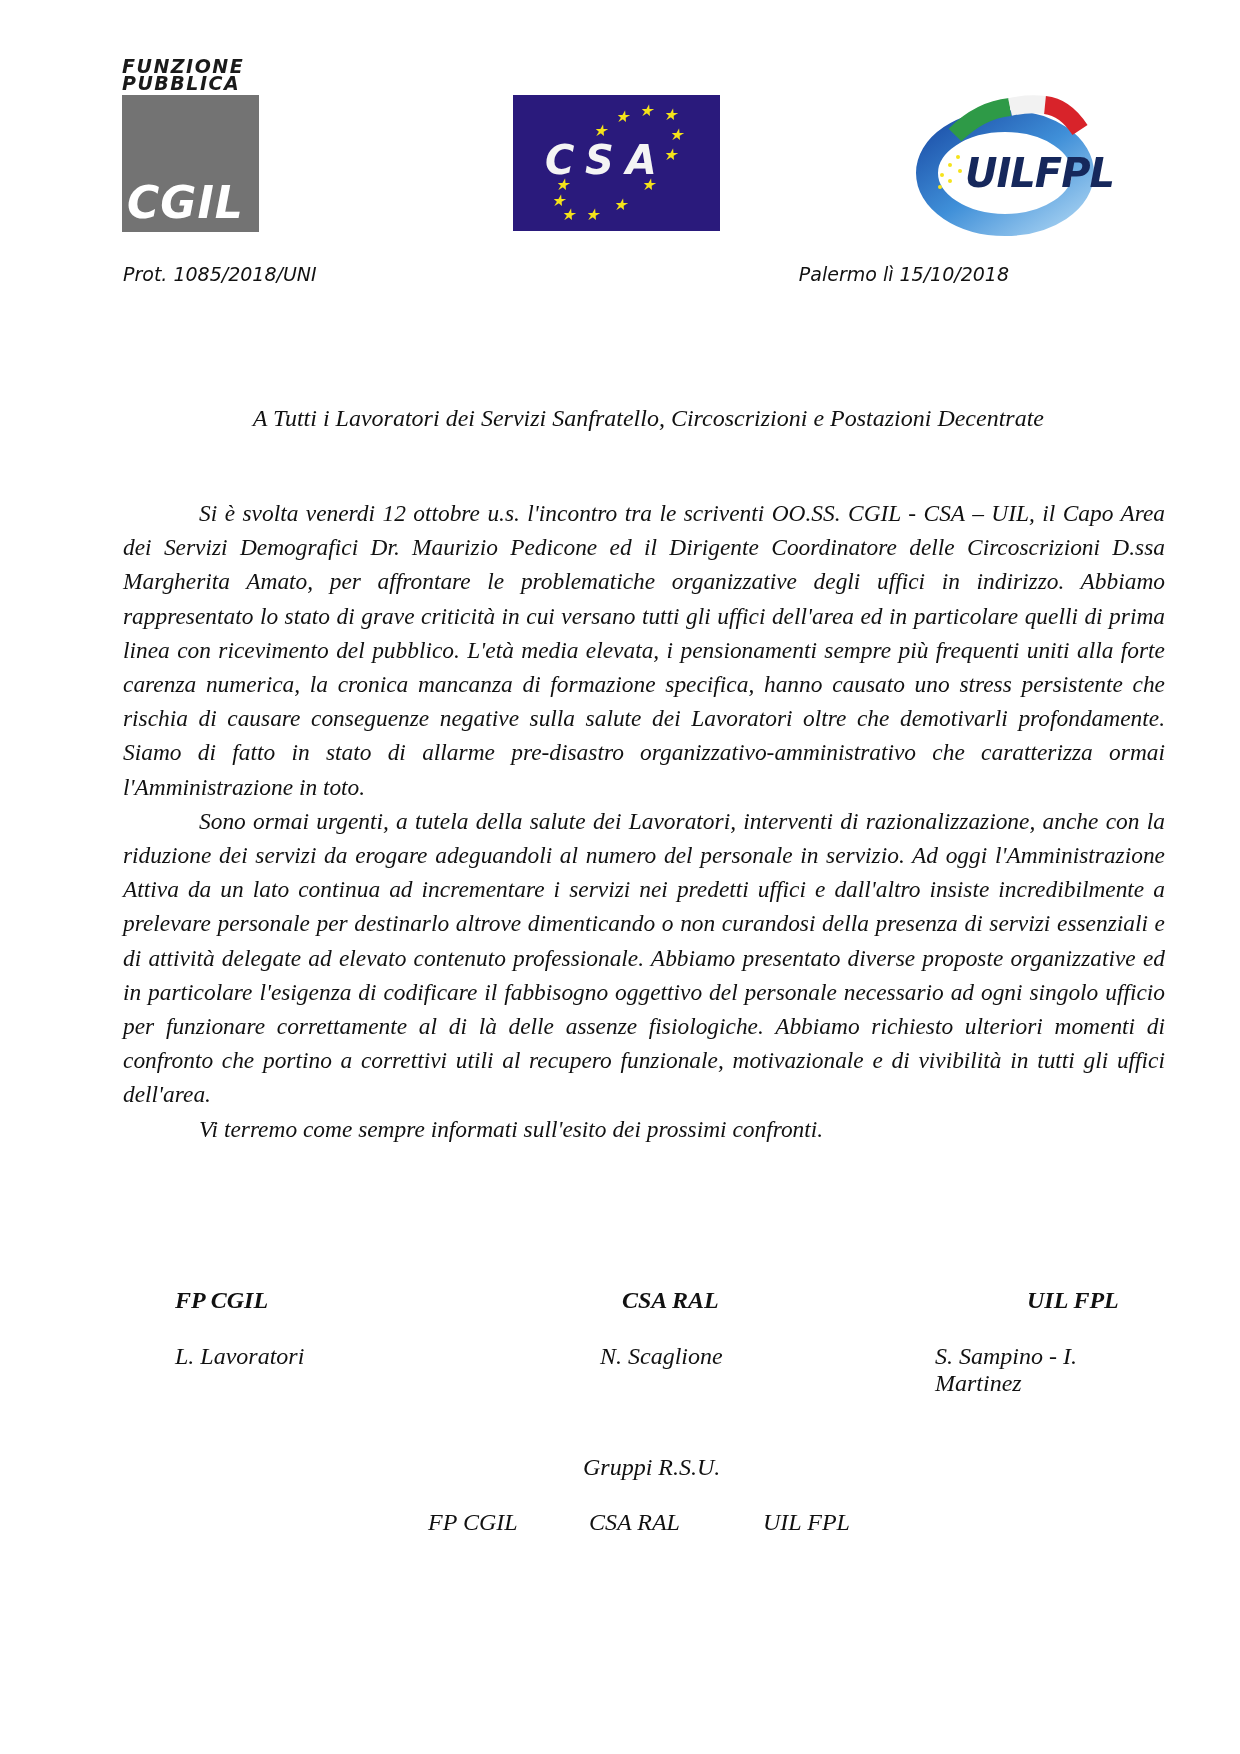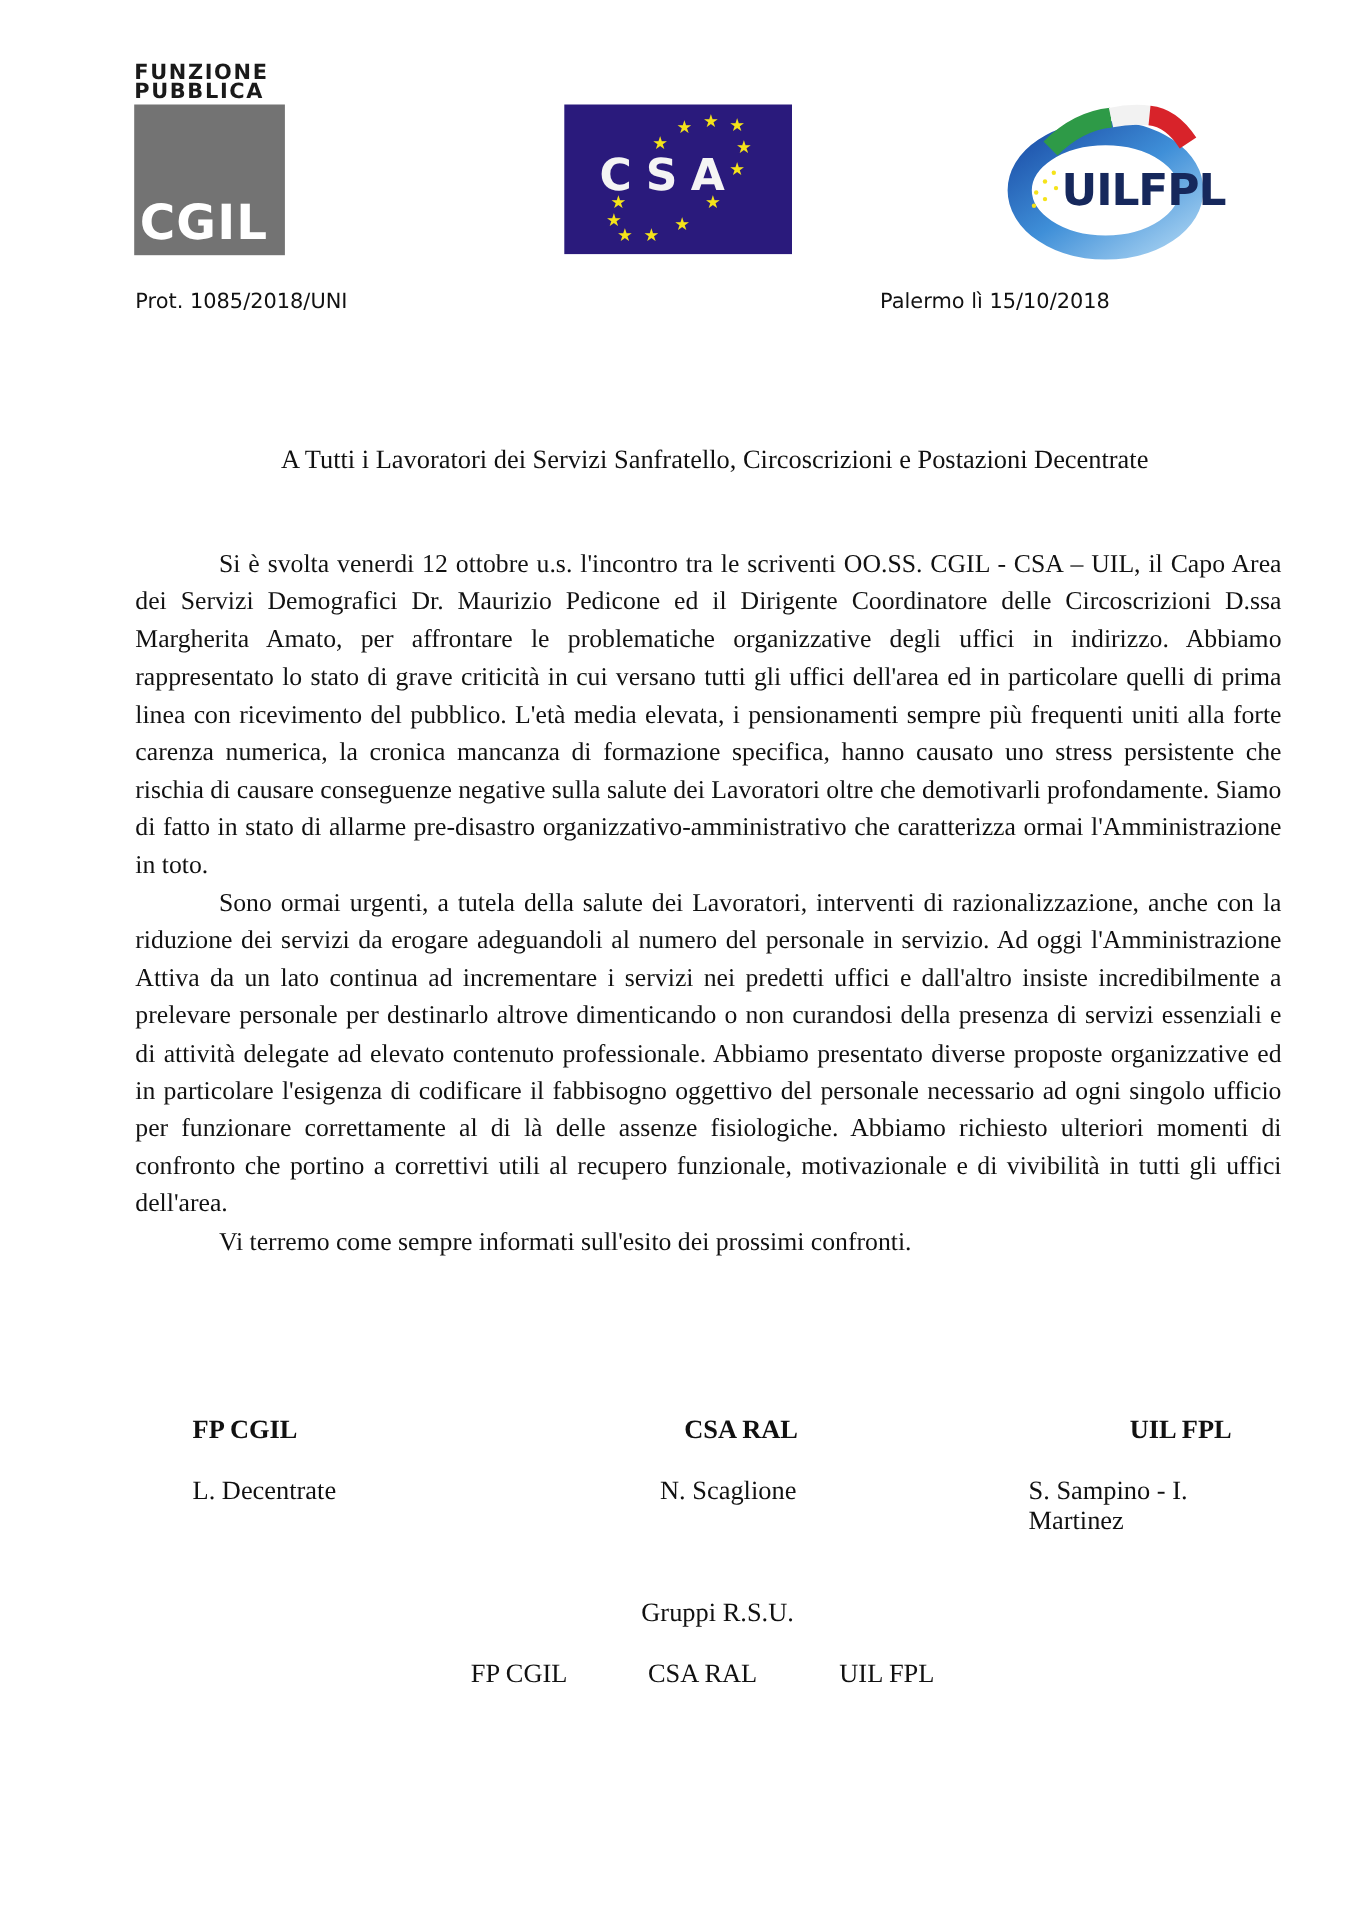--- a/index.html
+++ b/index.html
@@ -1,17 +1,17 @@
 <!DOCTYPE html>
 <html><head>
 <meta charset="utf-8">
 <style>
   html, body { margin: 0; padding: 0; background: #ffffff; }
   body { width: 1240px; height: 1754px; position: relative; overflow: hidden; color: #111; }
-  .page { position: absolute; left: 0; top: 0; width: 1120px; height: 1754px; }
+  .page { position: absolute; left: 0; top: 0; width: 1120px; height: 1754px; font-style: italic; }
 
   
   .logo-cgil { position: absolute; left: 122px; top: 58px; width: 138px; }
   .cgil-top { font-family: "DejaVu Sans", sans-serif; font-weight: bold; font-size: 19px; line-height: 17px; letter-spacing: 1.5px; color: #1a1a1a; }
   .cgil-box { margin-top: 3px; width: 137px; height: 137px; background: #737373; position: relative; }
   .cgil-word { position: absolute; left: 5px; bottom: 4px; font-family: "DejaVu Sans", sans-serif; font-weight: bold; font-size: 44px; color: #fff; letter-spacing: 1px; }
 
   .logo-csa { position: absolute; left: 513px; top: 95px; width: 207px; height: 136px; background: #2a1a7c; }
   .csa-word { position: absolute; left: 32px; top: 42px; font-family: "DejaVu Sans", sans-serif; font-weight: bold; font-size: 40px; color: #f4f4f4; letter-spacing: 12px; }
   .star { position: absolute; color: #f5e31a; font-size: 16px; line-height: 16px; }
@@ -103,21 +103,21 @@
   <div class="body serif">
     <p>Si è svolta venerdi 12 ottobre u.s. l'incontro tra le scriventi OO.SS. CGIL - CSA – UIL, il Capo Area dei Servizi Demografici Dr. Maurizio Pedicone ed il Dirigente Coordinatore delle Circoscrizioni D.ssa Margherita Amato, per affrontare le problematiche organizzative degli uffici in indirizzo. Abbiamo rappresentato lo stato di grave criticità in cui versano tutti gli uffici dell'area ed in particolare quelli di prima linea con ricevimento del pubblico. L'età media elevata, i pensionamenti sempre più frequenti uniti alla forte carenza numerica, la cronica mancanza di formazione specifica, hanno causato uno stress persistente che rischia di causare conseguenze negative sulla salute dei Lavoratori oltre che demotivarli profondamente. Siamo di fatto in stato di allarme pre-disastro organizzativo-amministrativo che caratterizza ormai l'Amministrazione in toto.</p>
     <p>Sono ormai urgenti, a tutela della salute dei Lavoratori, interventi di razionalizzazione, anche con la riduzione dei servizi da erogare adeguandoli al numero del personale in servizio. Ad oggi l'Amministrazione Attiva da un lato continua ad incrementare i servizi nei predetti uffici e dall'altro insiste incredibilmente a prelevare personale per destinarlo altrove dimenticando o non curandosi della presenza di servizi essenziali e di attività delegate ad elevato contenuto professionale. Abbiamo presentato diverse proposte organizzative ed in particolare l'esigenza di codificare il fabbisogno oggettivo del personale necessario ad ogni singolo ufficio per funzionare correttamente al di là delle assenze fisiologiche. Abbiamo richiesto ulteriori momenti di confronto che portino a correttivi utili al recupero funzionale, motivazionale e di vivibilità in tutti gli uffici dell'area.</p>
     <p>Vi terremo come sempre informati sull'esito dei prossimi confronti.</p>
   </div>
 
   <div class="sig sig-title serif c1">FP CGIL</div>
   <div class="sig sig-title serif c2">CSA RAL</div>
   <div class="sig sig-title serif c3-title">UIL FPL</div>
 
-  <div class="sig sig-name serif c1">L. Decentrate</div>
+  <div class="sig sig-name serif c1">L. Lavoratori</div>
   <div class="sig sig-name serif" style="left:600px">N. Scaglione</div>
   <div class="sig sig-name serif c3-name">S. Sampino - I. Martinez</div>
 
   <div class="rsu serif">Gruppi R.S.U.</div>
   <div class="rsu-grp serif g1">FP CGIL</div>
   <div class="rsu-grp serif g2">CSA RAL</div>
   <div class="rsu-grp serif g3">UIL FPL</div>
 </div>
 
 </body></html>

